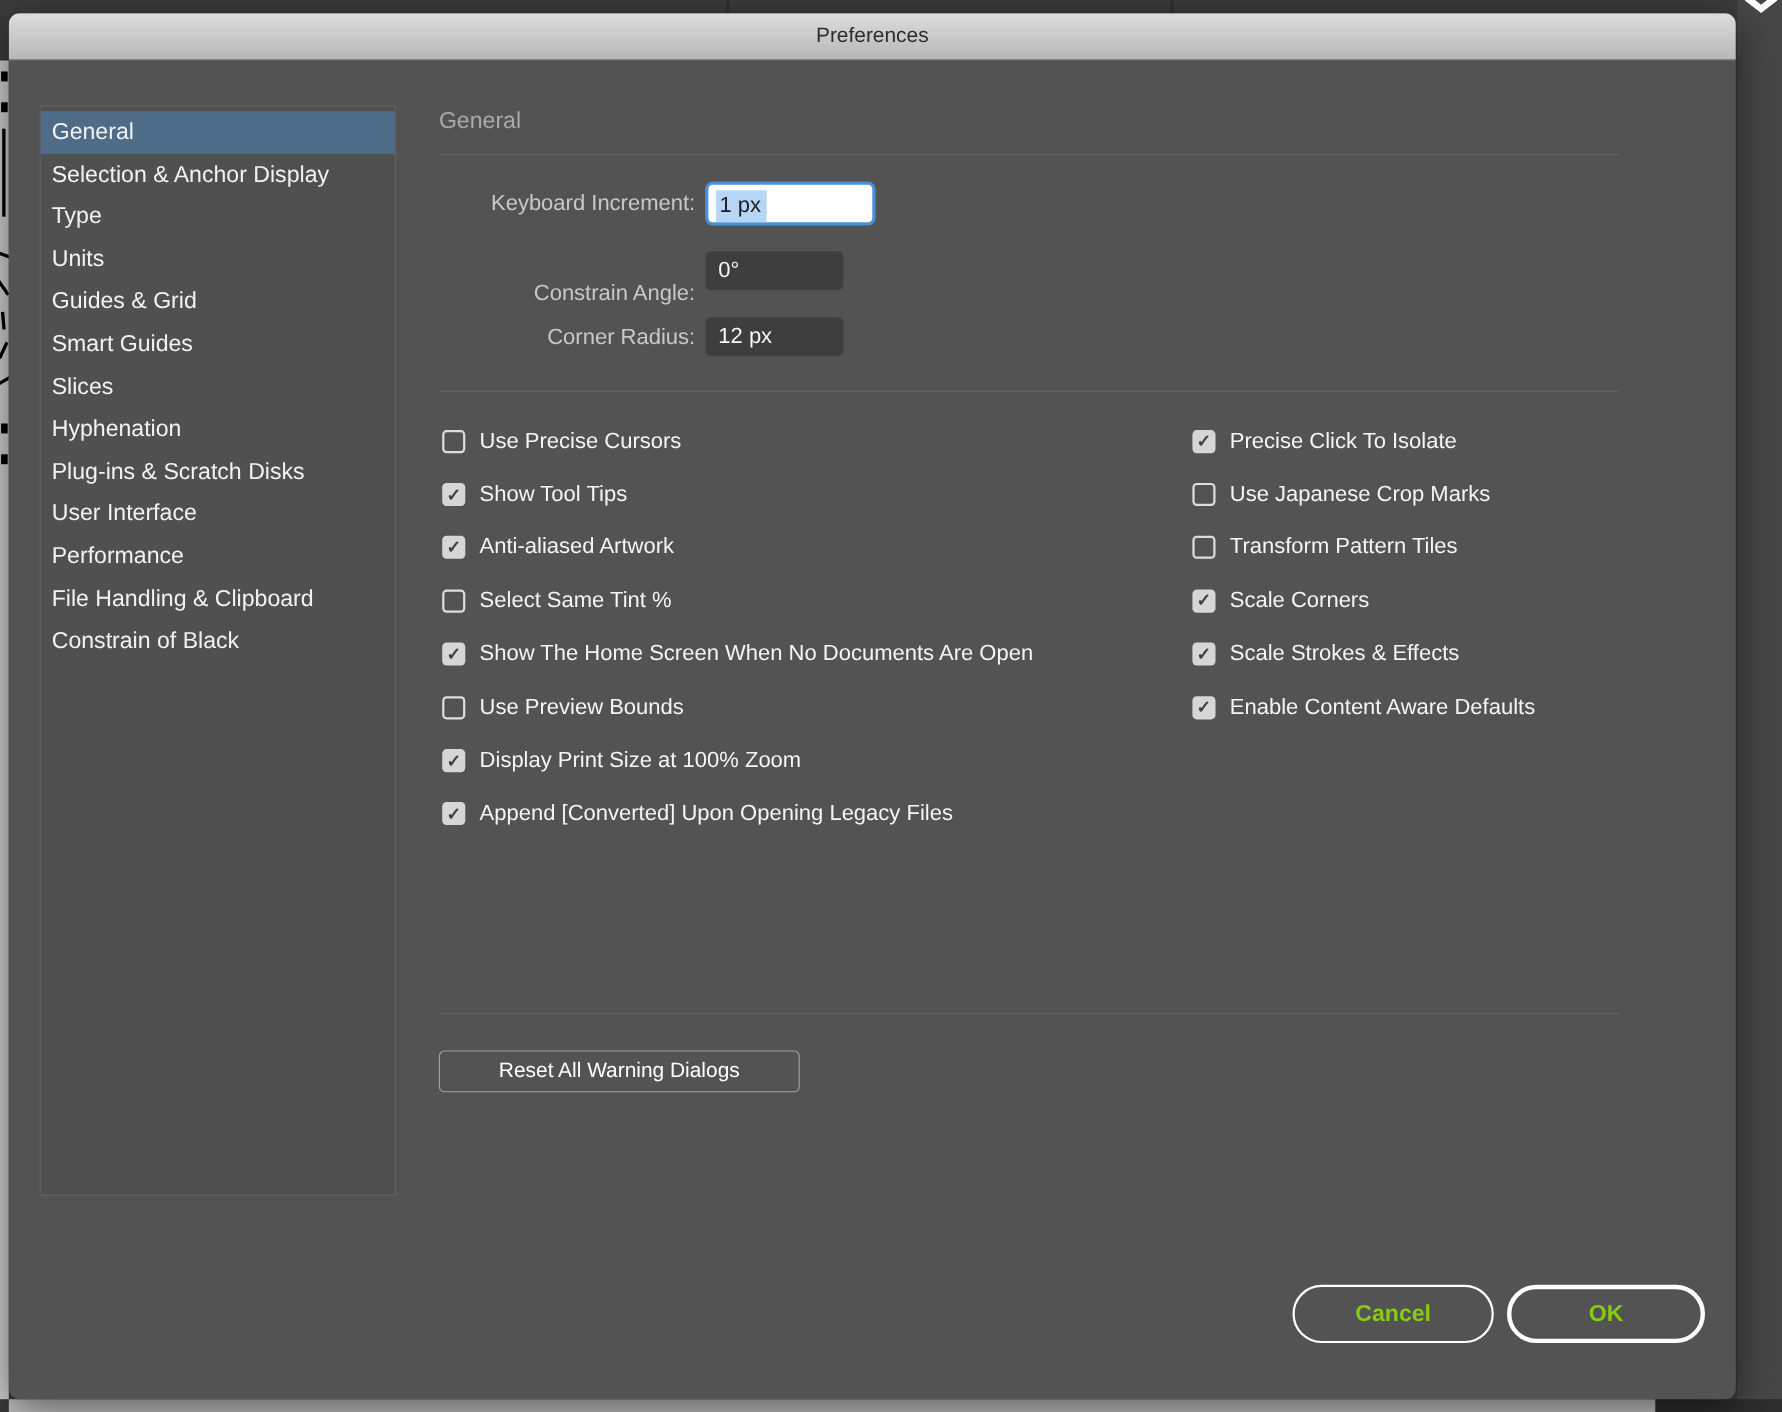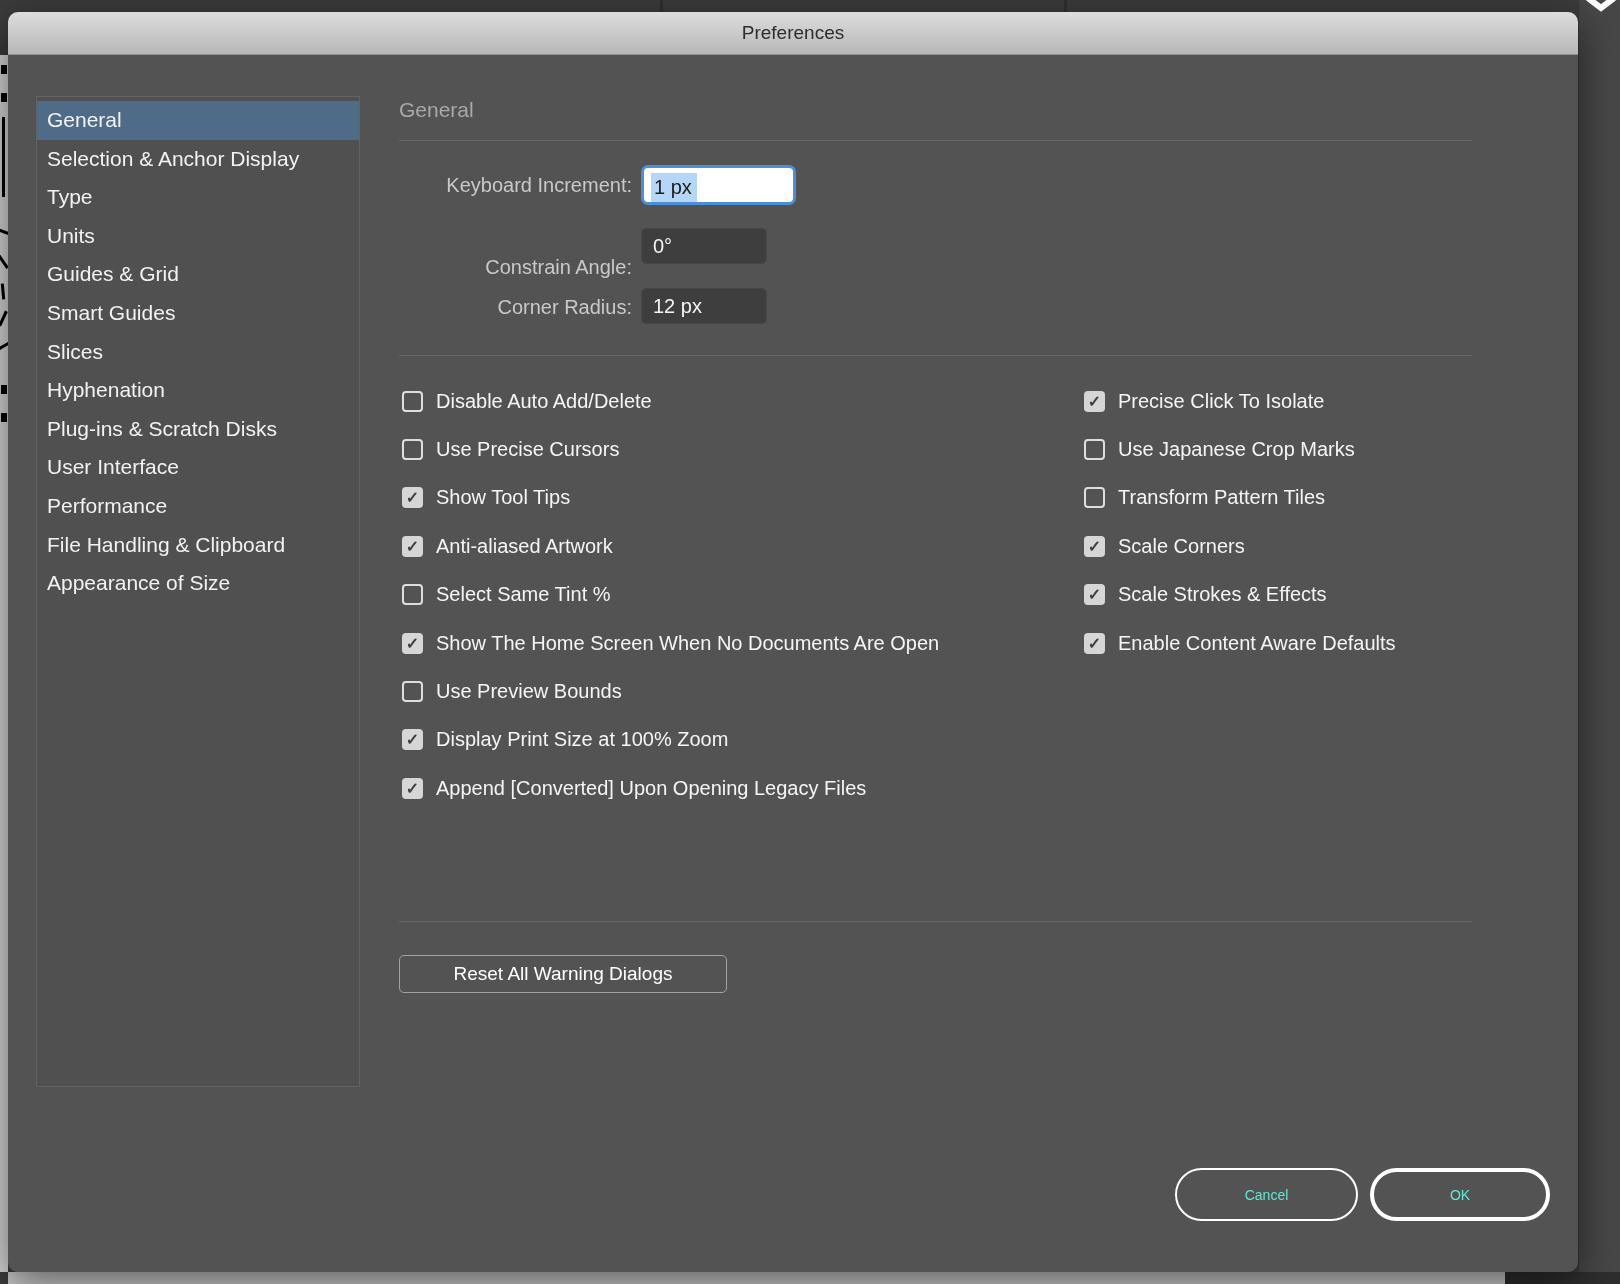--- a/index.html
+++ b/index.html
@@ -58,21 +58,21 @@
   .cb.ck { background:#d6d6d6; color:#414141; font-size:16px; font-weight:bold;
     display:flex; align-items:center; justify-content:center; }
   .cb-label { font-size:20px; color:#f5f5f5; white-space:nowrap; }
 
   .reset-btn { position:absolute; left:391px; top:943px; width:328px; height:38px;
     background:transparent; border:1px solid #a2a2a2; border-radius:5px;
     display:flex; align-items:center; justify-content:center; font-size:19px; color:#ffffff; }
 
   .pill { position:absolute; top:1156px; height:53px; border-radius:27px;
     display:flex; align-items:center; justify-content:center;
-    font-size:14px; font-weight:400; color:#5eead4; background:transparent; }
+    font-size:21px; font-weight:700; color:#84cc16; background:transparent; }
   .btn-cancel { left:1167px; width:183px; border:2.5px solid #ffffff; }
   .btn-ok { left:1362px; width:180px; border:4px solid #ffffff; }
 </style>
 </head>
 <body>
 
 <div class="strip-right"></div>
 <div class="top-sep" style="left:660px"></div>
 <div class="top-sep" style="left:1064px"></div>
 <div class="chevron-wrap">
@@ -106,21 +106,21 @@
       <div class="sb-item">Type</div>
       <div class="sb-item">Units</div>
       <div class="sb-item">Guides &amp; Grid</div>
       <div class="sb-item">Smart Guides</div>
       <div class="sb-item">Slices</div>
       <div class="sb-item">Hyphenation</div>
       <div class="sb-item">Plug-ins &amp; Scratch Disks</div>
       <div class="sb-item">User Interface</div>
       <div class="sb-item">Performance</div>
       <div class="sb-item">File Handling &amp; Clipboard</div>
-      <div class="sb-item">Appearance of Size</div>
+      <div class="sb-item">Constrain of Black</div>
     </div>
 
   <div class="heading">General</div>
   <div class="hr hr1"></div>
 
   <div class="f-label fl1">Keyboard Increment:</div>
   <div class="inp-focused">
     <span class="sel">1 px</span>
   </div>
 
@@ -128,24 +128,20 @@
   <div class="inp-dark inp2">0°</div>
 
   <div class="f-label fl3">Corner Radius:</div>
   <div class="inp-dark inp3">12 px</div>
 
   <div class="hr hr2"></div>
 
   <div class="cb-col left">
       <div class="cb-row">
         <span class="cb un"></span>
-        <span class="cb-label">Disable Auto Add/Delete</span>
-      </div>
-      <div class="cb-row">
-        <span class="cb un"></span>
         <span class="cb-label">Use Precise Cursors</span>
       </div>
       <div class="cb-row">
         <span class="cb ck">✓</span>
         <span class="cb-label">Show Tool Tips</span>
       </div>
       <div class="cb-row">
         <span class="cb ck">✓</span>
         <span class="cb-label">Anti-aliased Artwork</span>
       </div>

